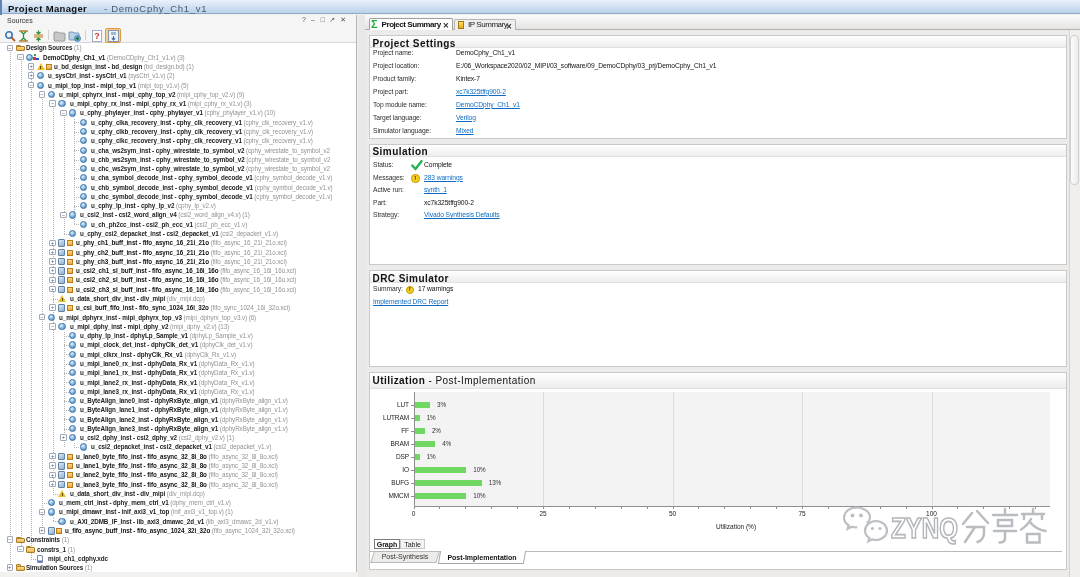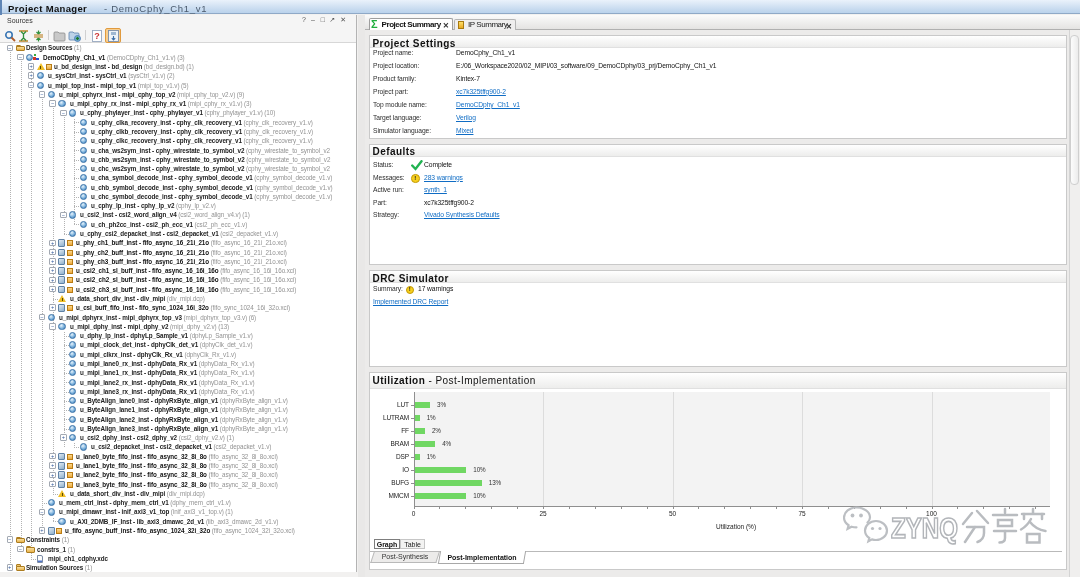--- a/index.html
+++ b/index.html
@@ -339,21 +339,21 @@
  </div>
 </div>
 
 <div class="box" style="left:369px;top:35px;width:698px;height:103.5px">
     <div class="bh">
       <span class="bht">Project Settings</span>
     </div>
   </div>
 <div class="box" style="left:369px;top:143.5px;width:698px;height:121px">
     <div class="bh">
-      <span class="bht">Defaults</span>
+      <span class="bht">Simulation</span>
     </div>
   </div>
 <div class="box" style="left:369px;top:270px;width:698px;height:97px">
     <div class="bh">
       <span class="bht">DRC Simulator</span>
     </div>
   </div>
 <div class="box" style="left:369px;top:372.3px;width:698px;height:197.7px">
     <div class="bh" style="height:15.5px">
       <span class="bht">Utilization <span class="n">- Post-Implementation</span></span>

